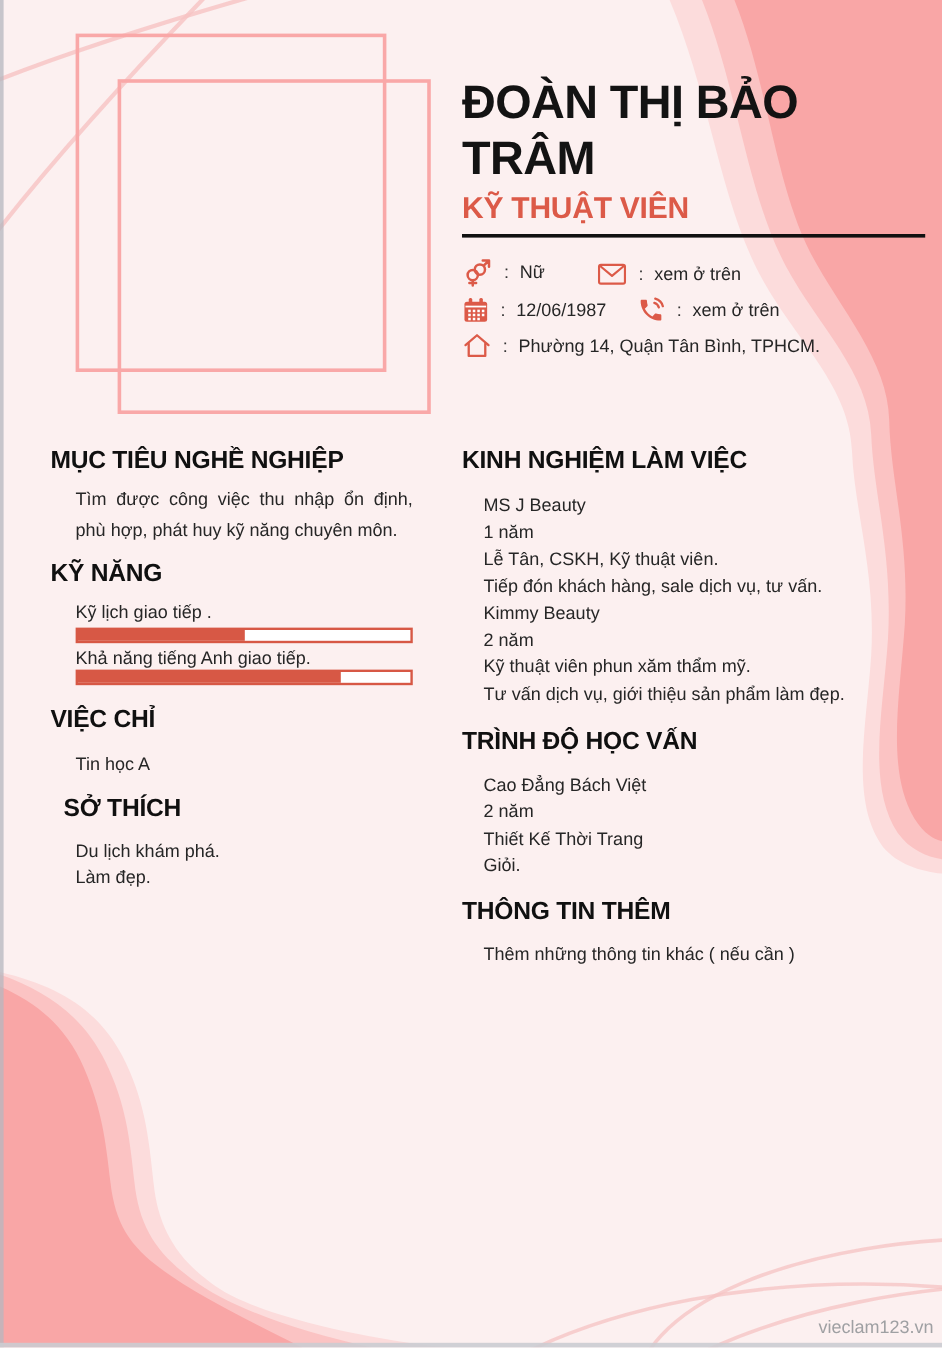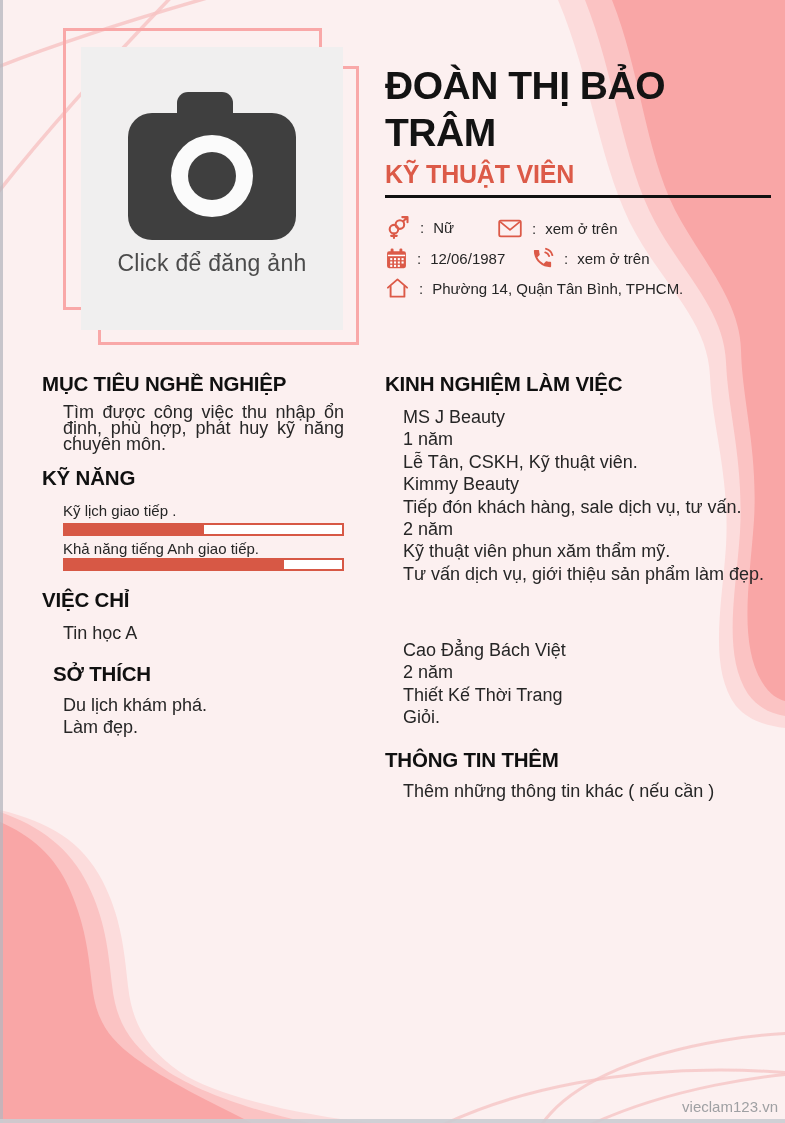--- a/index.html
+++ b/index.html
@@ -43,21 +43,21 @@
 
   
   .contact-item{display:flex;align-items:center;font-size:15px;color:var(--body-color);height:24px}
   .contact-item .sep{margin:0 9px 0 10px;color:#333}
   .ic-stroke{stroke:var(--accent);fill:none;stroke-width:2;stroke-linecap:round;stroke-linejoin:round}
   .ic-fill{fill:var(--accent)}
   .ic-thin{stroke:var(--accent);fill:none;stroke-width:1.8;stroke-linecap:round;stroke-linejoin:round}
 
   
   .sec-heading{position:absolute;font-size:20.5px;font-weight:700;color:var(--heading-color);letter-spacing:-.2px}
-  .body-text{position:absolute;font-size:18px;color:var(--body-color);line-height:16px}
+  .body-text{position:absolute;font-size:15px;color:var(--body-color);line-height:26px}
   .para{text-align:justify}
   .skill-label{position:absolute;font-size:15px;color:var(--body-color)}
   .skill-bar{position:absolute;left:63px;width:281px;height:13px;border:2px solid var(--bar-fill);background:#fff}
   .skill-bar .fill{height:100%;background:var(--bar-fill)}
   .lines div{height:22.4px;white-space:nowrap}
 
   .watermark{right:7px;bottom:8px;font-size:15px;color:var(--watermark-color)}
 </style>
 </head>
 <body>
@@ -82,29 +82,20 @@
   </svg>
 
   <svg class="abs" style="left:270px;top:955px" width="515" height="168" viewBox="0 0 515 168">
     <ellipse class="deco-ellipse" cx="450" cy="300" rx="390" ry="185"></ellipse>
     <ellipse class="deco-ellipse" cx="600" cy="330" rx="420" ry="215"></ellipse>
     <ellipse class="deco-ellipse" cx="560" cy="205" rx="300" ry="128"></ellipse>
   </svg>
 
   <div class="abs frame frame1"></div>
   <div class="abs frame frame2"></div>
-  <div class="abs photo-box">
-    <svg class="camera" width="168" height="148" viewBox="0 0 168 148">
-      <rect class="cam-fill" x="49" y="0" width="56" height="36" rx="11"></rect>
-      <rect class="cam-fill" x="0" y="21" width="168" height="127" rx="24"></rect>
-      <circle class="lens-ring" cx="84" cy="84" r="41"></circle>
-      <circle class="cam-fill" cx="84" cy="84" r="24"></circle>
-    </svg>
-    <div class="photo-label">Click để đăng ảnh</div>
-  </div>
 
   <div class="abs job-title">KỸ THUẬT VIÊN</div>
   <div class="abs name">ĐOÀN THỊ BẢO TRÂM</div>
   <div class="abs title-rule"></div>
 
   <div class="abs contact-item" style="left:385px;top:215px">
     <svg width="25" height="25" viewBox="0 0 24 24">
       <path class="ic-stroke" d="M17.6 5.9 L21.3 2.2 M16.6 2 H21.6 V7"></path>
       <circle class="ic-stroke" cx="14.3" cy="9.2" r="4.1"></circle>
       <circle class="ic-stroke" cx="8.6" cy="13.6" r="4.1"></circle>
@@ -186,27 +177,28 @@
   <div class="body-text lines" style="left:63px;top:697px">
     <div>Du lịch khám phá.</div>
     <div>Làm đẹp.</div>
   </div>
 
   <div class="sec-heading" style="left:385px;top:372px">KINH NGHIỆM LÀM VIỆC</div>
   <div class="body-text lines" style="left:403px;top:409px">
     <div>MS J Beauty</div>
     <div>1 năm</div>
     <div>Lễ Tân, CSKH, Kỹ thuật viên.</div>
+    <div>Tiếp đón khách hàng, sale dịch vụ, tư vấn.</div>
     <div>Kimmy Beauty</div>
-    <div>Tiếp đón khách hàng, sale dịch vụ, tư vấn.</div>
     <div>2 năm</div>
     <div>Kỹ thuật viên phun xăm thẩm mỹ.</div>
     <div>Tư vấn dịch vụ, giới thiệu sản phẩm làm đẹp.</div>
   </div>
 
+  <div class="sec-heading" style="left:385px;top:606px">TRÌNH ĐỘ HỌC VẤN</div>
   <div class="body-text lines" style="left:403px;top:642px">
     <div>Cao Đẳng Bách Việt</div>
     <div>2 năm</div>
     <div>Thiết Kế Thời Trang</div>
     <div>Giỏi.</div>
   </div>
 
   <div class="sec-heading" style="left:385px;top:748px">THÔNG TIN THÊM</div>
   <div class="body-text lines" style="left:403px;top:783px">
     <div>Thêm những thông tin khác ( nếu cần )</div>

